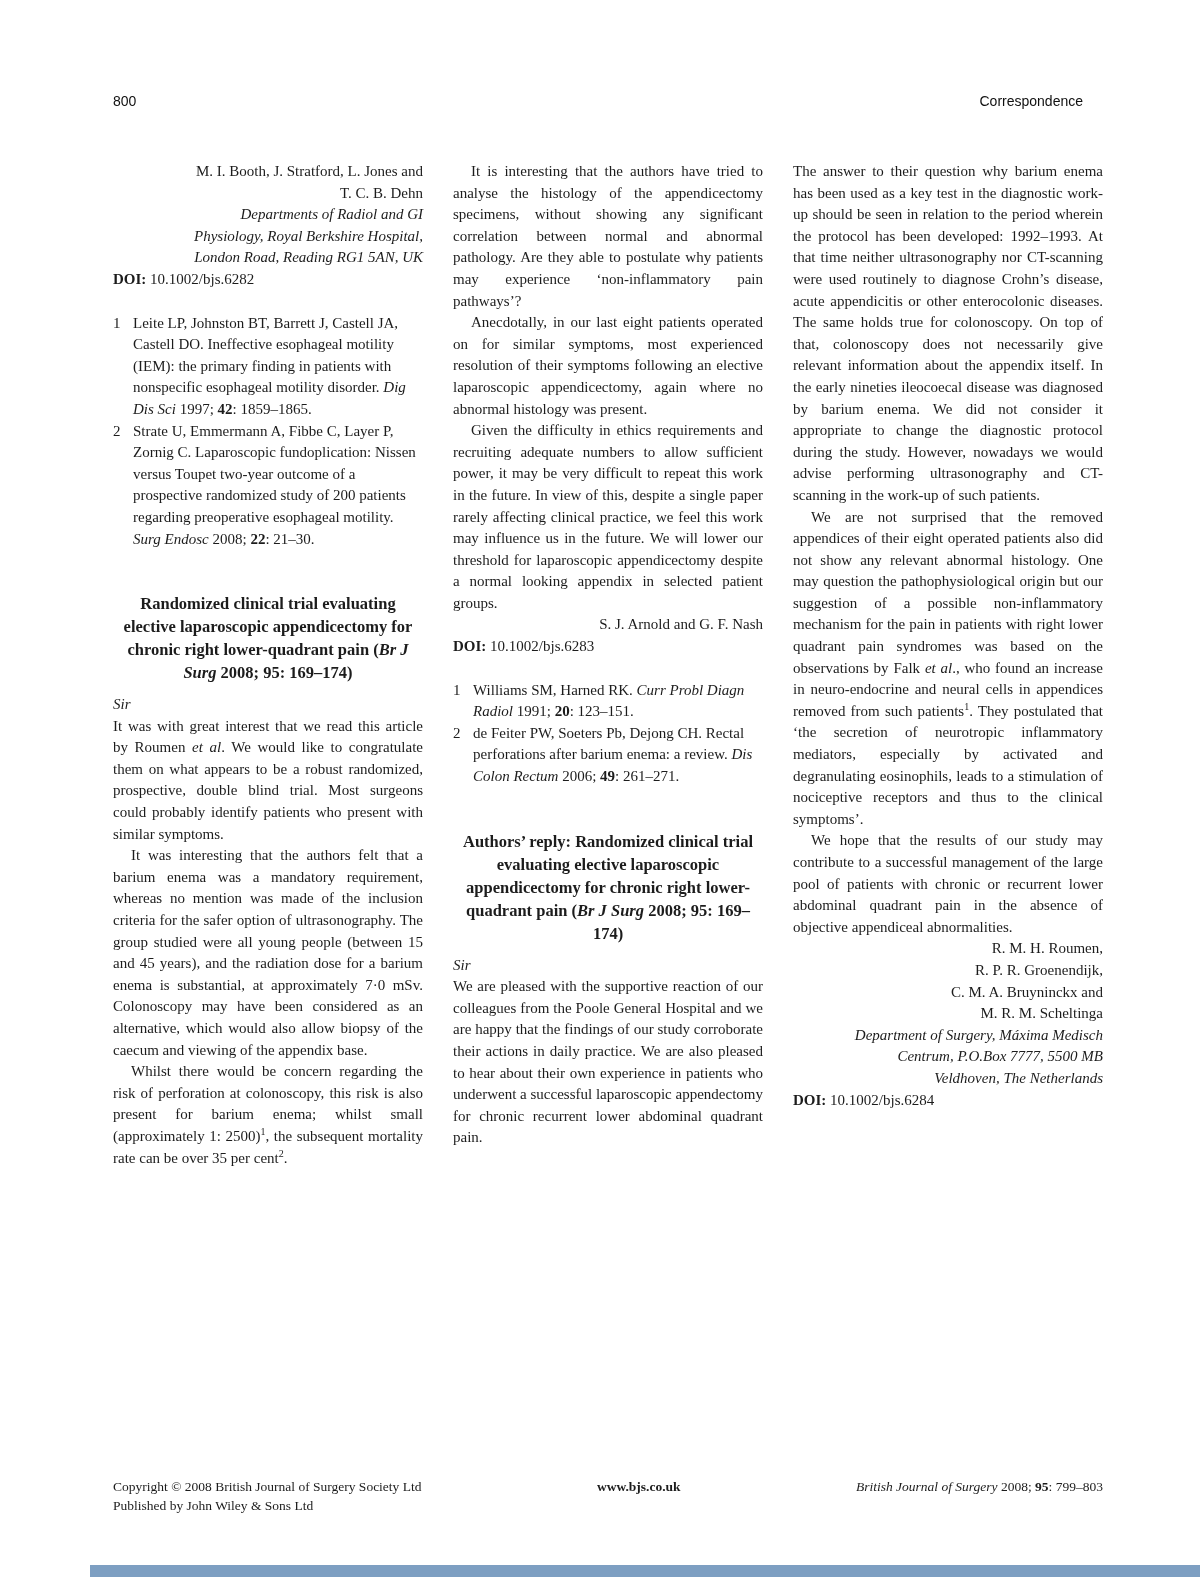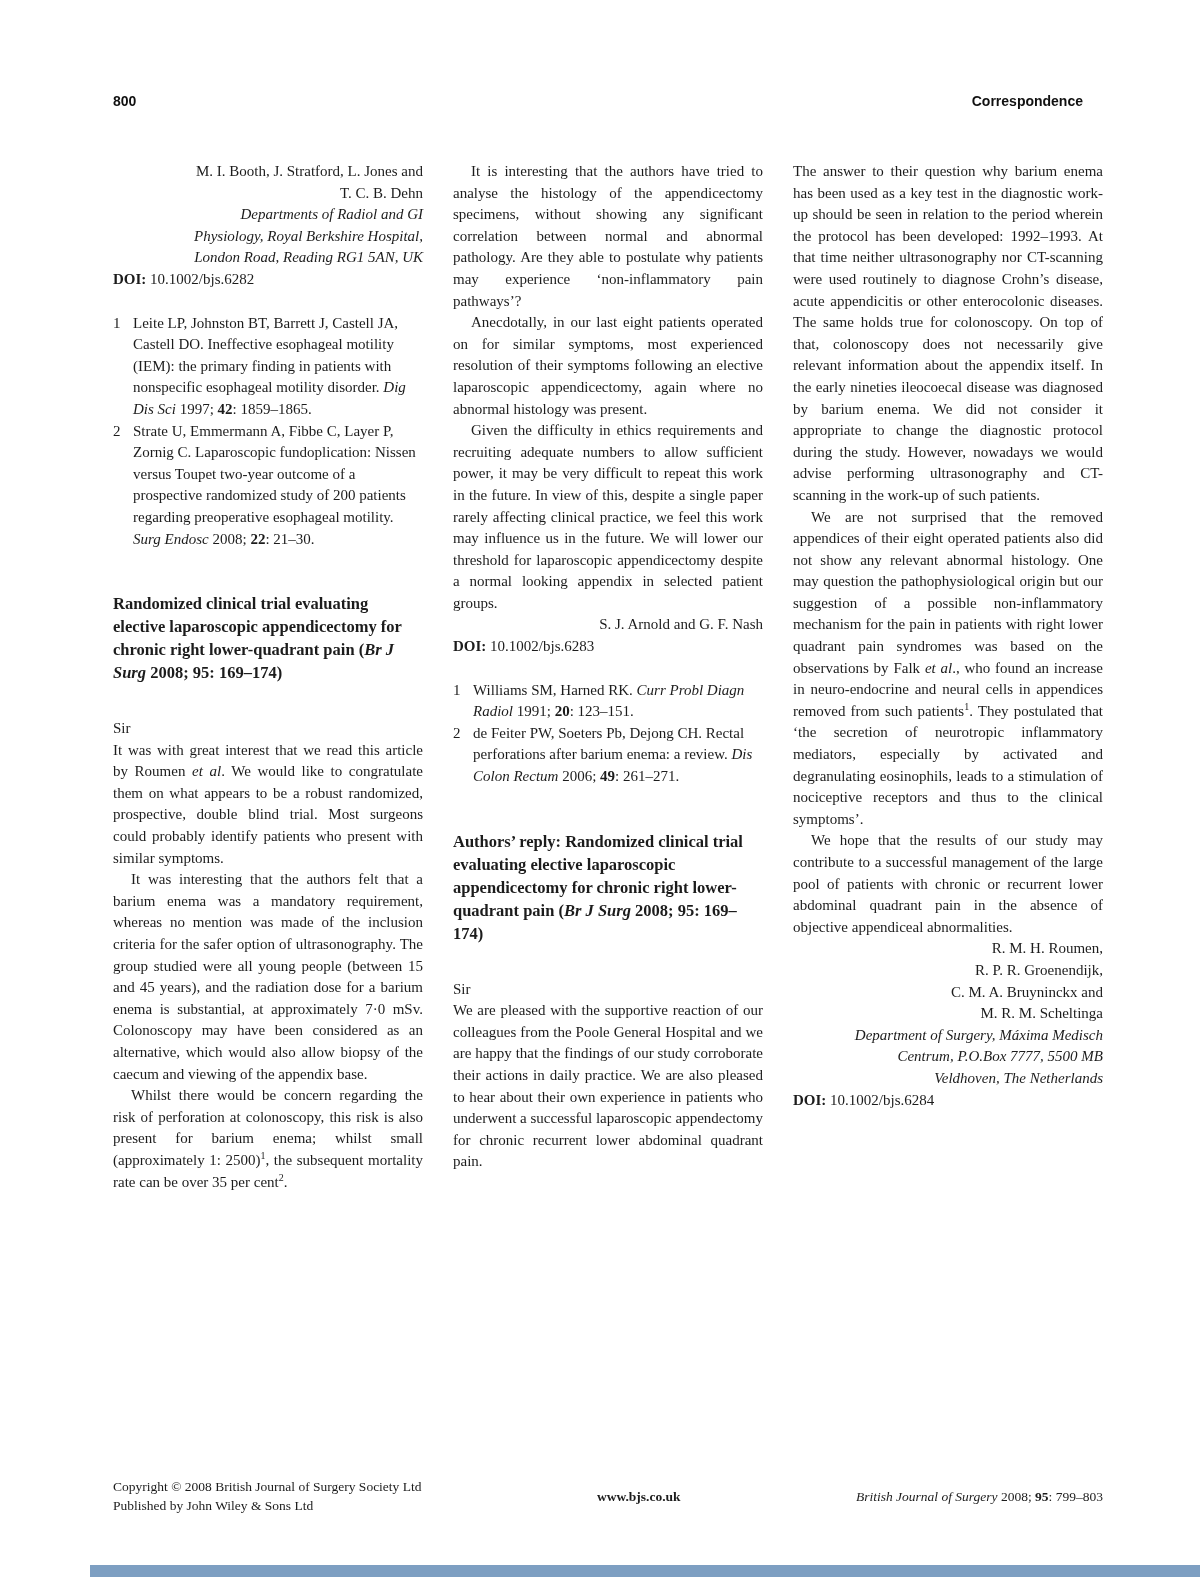--- a/index.html
+++ b/index.html
@@ -8,52 +8,52 @@
     font-family:"Liberation Serif", serif; color:#1c1c1c; overflow:hidden;
   }
   .watermark {
     position:absolute; top:26px; left:30px;
     font-family:"Liberation Sans", sans-serif;
     font-size:31px; color:#8d8d8d; letter-spacing:0.5px;
   }
   .runhead {
     position:absolute; top:93px; left:113px; width:970px;
     display:flex; justify-content:space-between; align-items:baseline;
-    font-family:"Liberation Sans", sans-serif; font-weight:bold;
+    font-family:"Liberation Sans", sans-serif; font-weight:normal;
     font-size:14px; color:#101010;
   }
   .columns {
     position:absolute; top:161px; left:113px; width:990px;
     display:flex; gap:30px;
   }
   .col { width:310px; font-size:15px; line-height:21.6px; }
 
   .sig { text-align:right; font-weight:normal; }
   .aff { text-align:right; font-style:italic; }
   .doi-line { }
   .doi-line .doi-label { font-weight:bold; }
 
   .refs { margin-top:22px; }
   .ref { display:flex; text-align:left; }
   .ref-num { flex:none; width:20px; }
   .ref-text { flex:1; }
 
-  .heading { font-weight:bold; font-size:16.5px; line-height:23px; margin-top:42px; text-align:left; }
-  .salutation { margin-top:34px; }
+  .heading { font-weight:bold; font-size:16.5px; line-height:23px; margin-top:42px; text-align:center; }
+  .salutation { font-style:italic; margin-top:10px; }
   .para { text-align:justify; }
   .para.indent { text-indent:18px; }
 
   .seg-i { font-style:italic; }
   .seg-b { font-weight:bold; }
   .seg-bi { font-weight:bold; font-style:italic; }
   sup { font-size:10px; line-height:0; }
 
   .footer {
     position:absolute; top:1477px; left:113px; width:990px;
-    display:flex; justify-content:space-between; align-items:center;
+    display:flex; justify-content:space-between; align-items:flex-start;
     font-size:13.5px; line-height:19px; color:#1c1c1c;
   }
   .footer .left { text-align:left; }
   .footer .center { text-align:center;font-weight:bold; }
   .footer .right { text-align:right; }
 
   .accent-bar {
     position:absolute; left:90px; right:0; bottom:0; height:12px;
   }
 </style>

